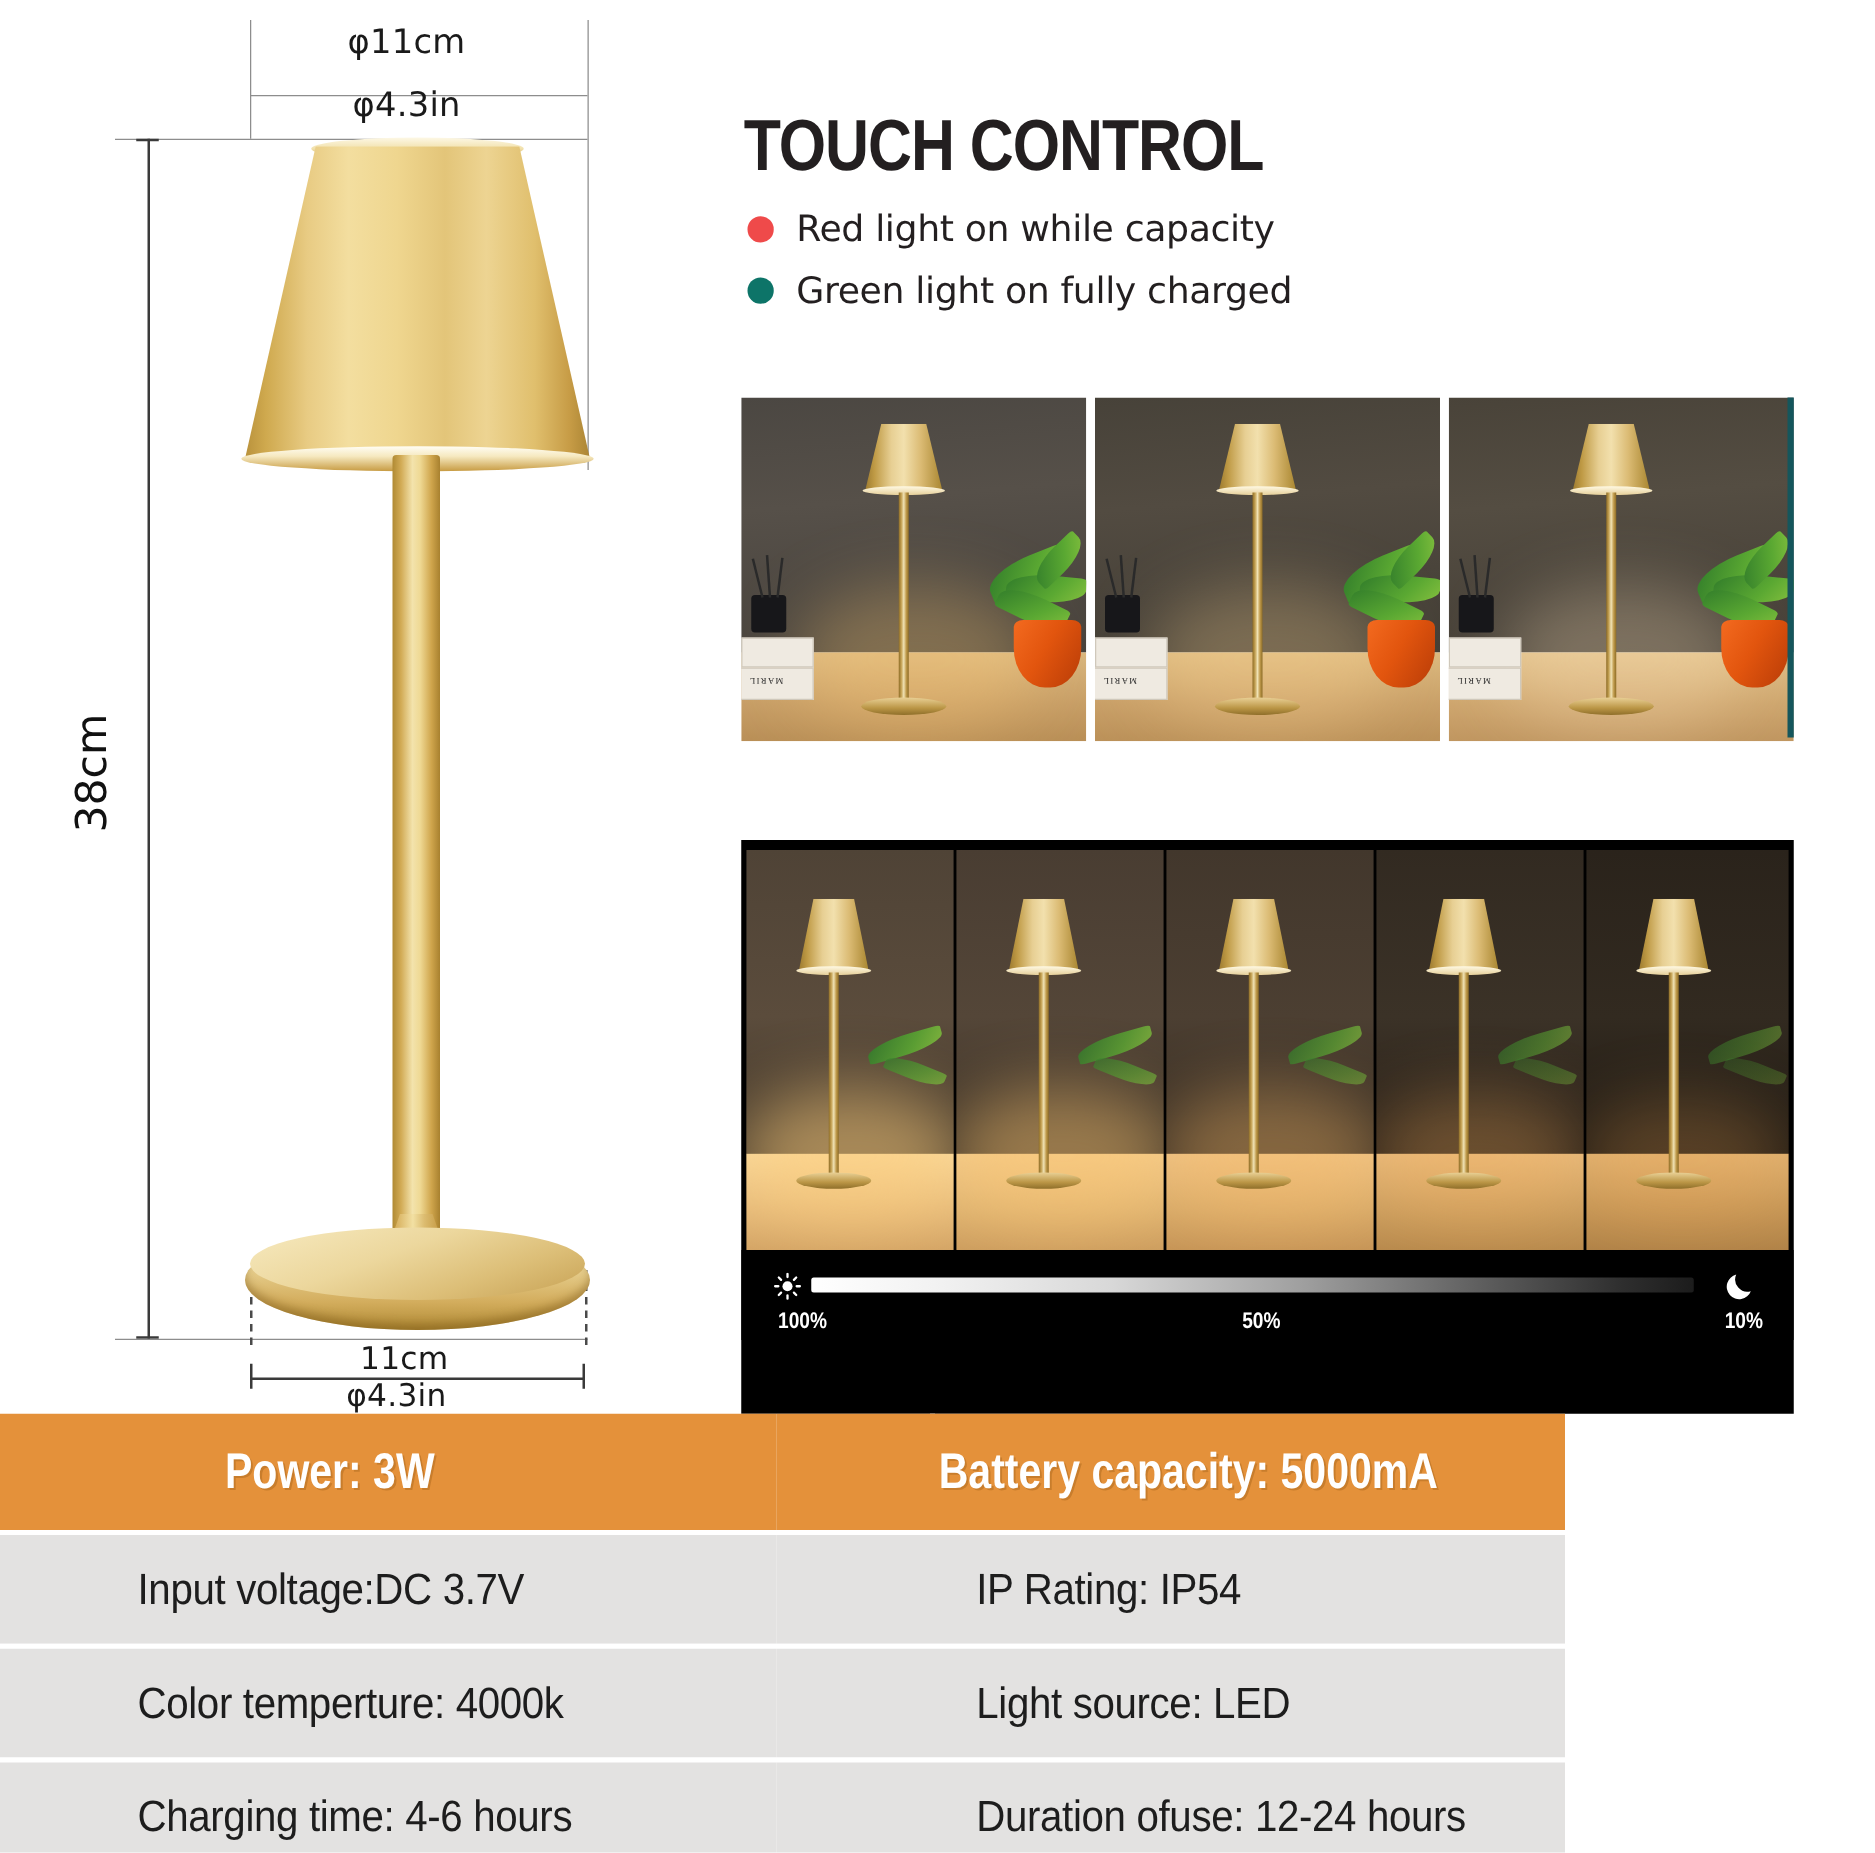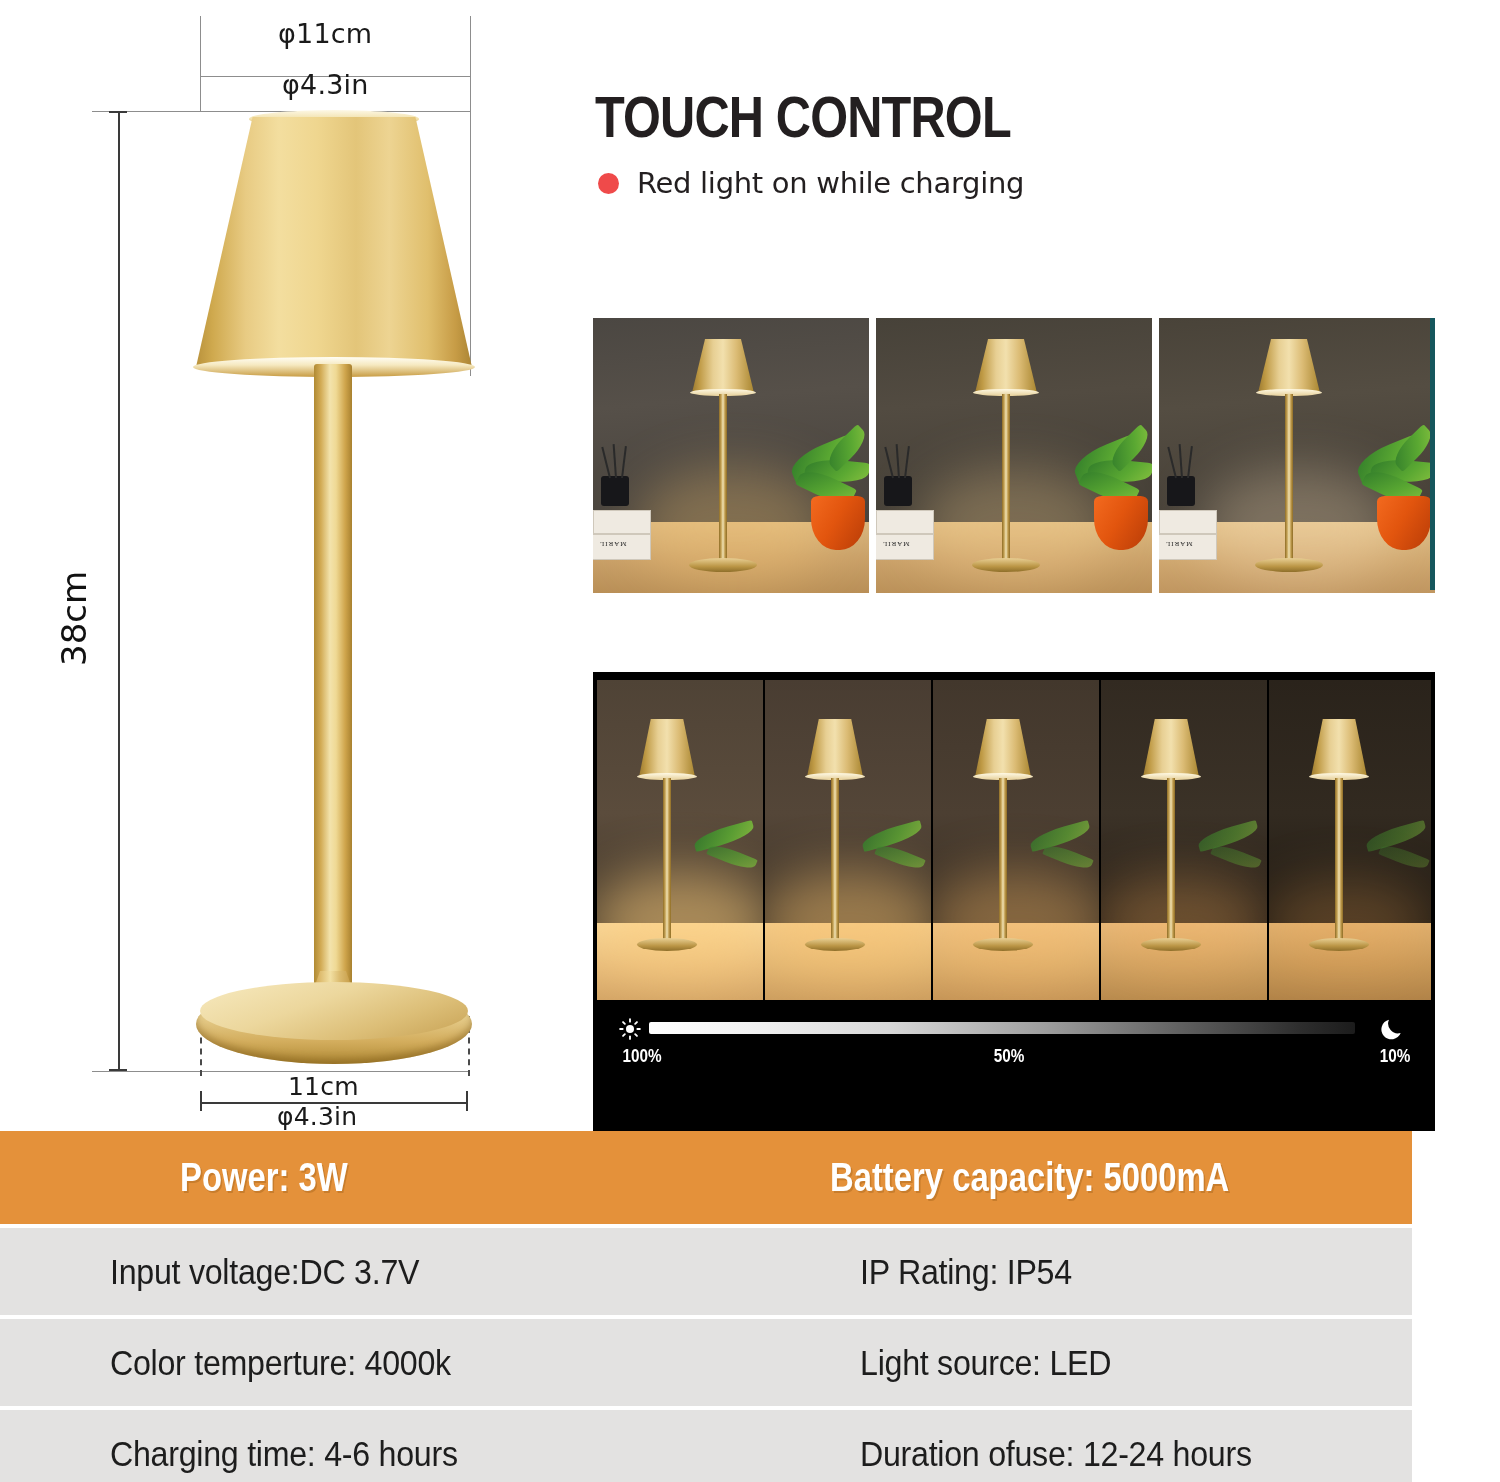--- a/index.html
+++ b/index.html
@@ -130,21 +130,21 @@
       border-radius:2px; }
   .pct { position:absolute; top:46px; color:#fff; font-size:18px; font-weight:700;
       font-family:"Liberation Sans Narrow","Liberation Sans", sans-serif;
       transform:scaleX(.85); white-space:nowrap; }
   #sun-icon { position:absolute; left:26px; top:18px; width:22px; height:22px; }
   #moon-icon { position:absolute; left:786px; top:16px; width:26px; height:26px; }
 
   
   #spec { position:absolute; left:0; top:1131px; width:1500px; height:351px;
       background:#ffffff; }
-  .spec-row { position:absolute; left:0; width:1412px; display:flex; }
+  .spec-row { position:absolute; left:0; width:1252px; display:flex; }
   .spec-cell { position:relative; height:100%; display:flex; align-items:center; }
   .spec-cell.left { width:744px; }
   .spec-cell.right { width:756px; }
   .vdiv { position:absolute; top:0; width:4px; height:100%; background:#fff; }
 
   #hdr { top:0; height:93px; }
   #hdr .spec-cell { background:#e4913a; }
   .hdr-txt { font-size:40px; font-weight:700; color:#fff;
       font-family:"Liberation Sans Narrow","Liberation Sans", sans-serif;
       transform:scaleX(.82); transform-origin:left center;
@@ -193,21 +193,25 @@
     <div class="dimtext" style="left:282px; top:53px;">φ4.3in</div>
     <div id="h-label">38cm</div>
     <div class="dimtext small" style="left:288px; top:1056px;">11cm</div>
     <div class="dimtext small" style="left:277px; top:1086px;">φ4.3in</div>
   </div>
 
   <div id="headline">TOUCH CONTROL</div>
 
   <div class="bullet-row" style="top:166px;">
     <span class="bullet-dot" style="background:#ef4a4a;"></span>
-    <span class="bullet-txt">Red light on while charging</span>
+    <span class="bullet-txt">Red light on while capacity</span>
+  </div>
+  <div class="bullet-row" style="top:215px;">
+    <span class="bullet-dot" style="background:#0d7468;"></span>
+    <span class="bullet-txt">Green light on fully charged</span>
   </div>
 
   <div id="cct-row">
 
     <div class="cct-panel" style="left:0px; width:276px;">
       <div class="scene">
         <div class="wall" style="background:linear-gradient(175deg,#4b4742 0%,#565049 40%,#46413b 100%);"></div>
         <div class="floor" style="background:linear-gradient(180deg,#d9b67e 0%,#c89f67 55%,#b98f57 100%);"></div>
         <div class="glow" style="left:40px; top:150px; width:200px; height:120px; background:rgba(255,205,120,.32);"></div>
 

